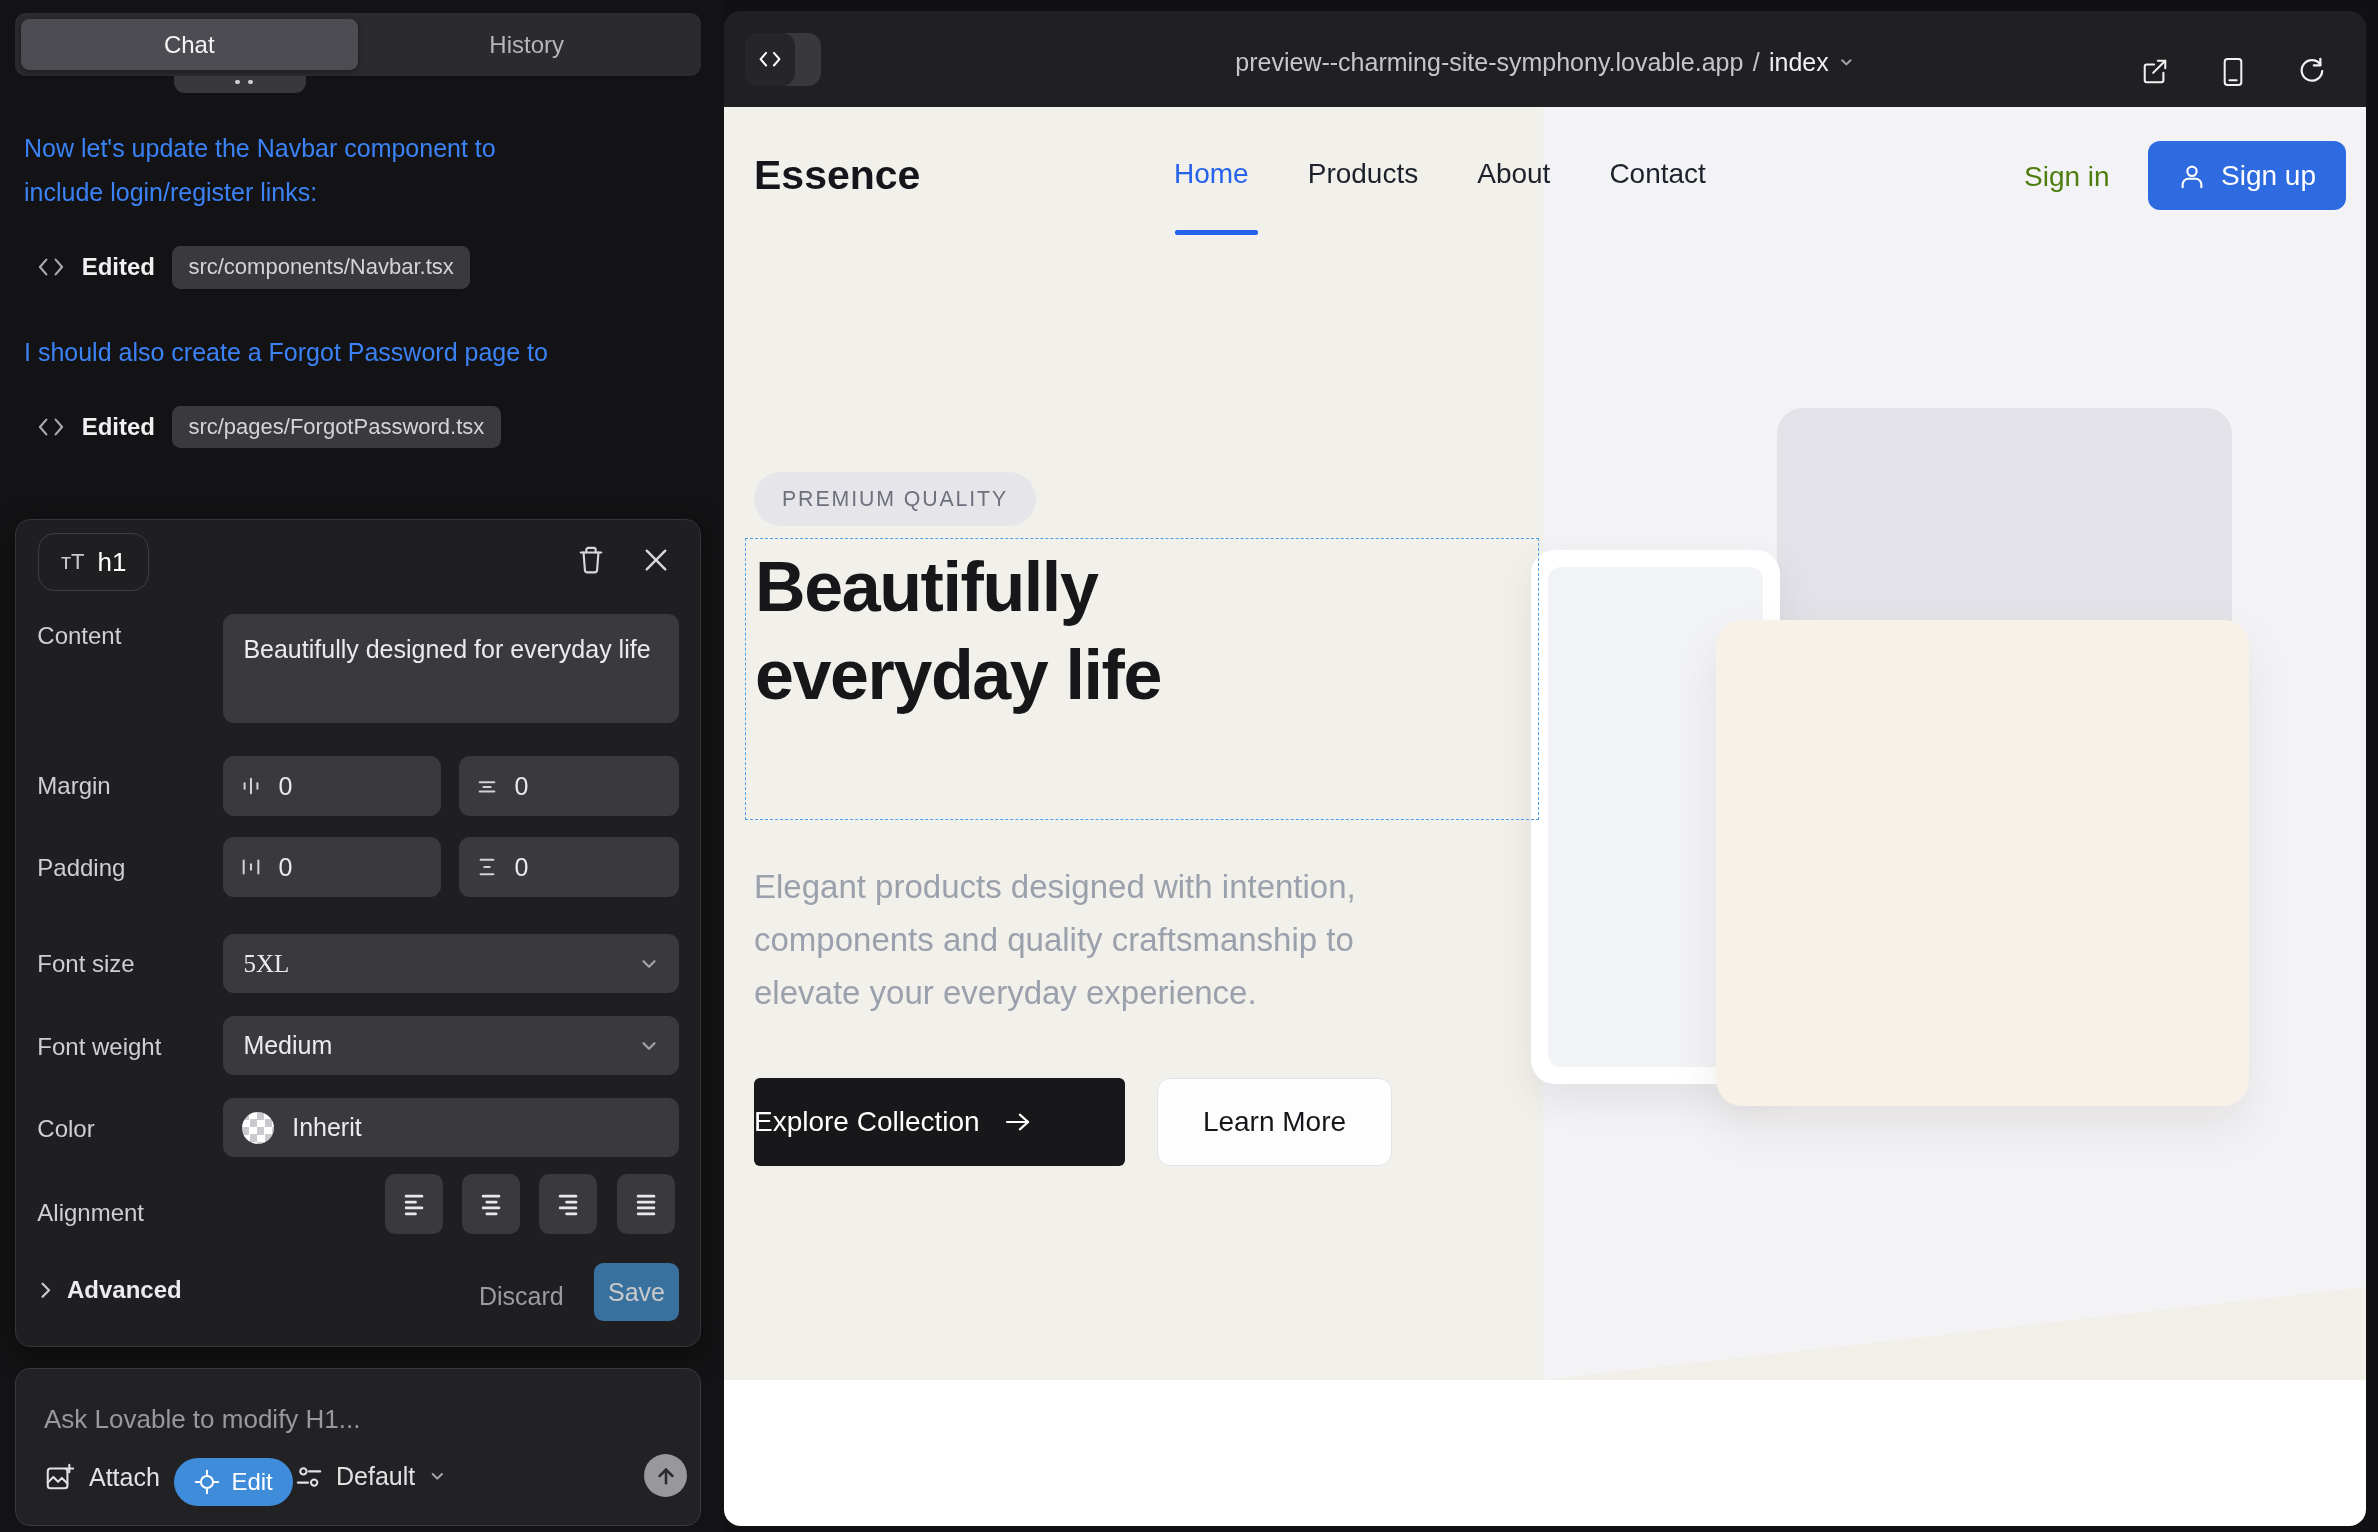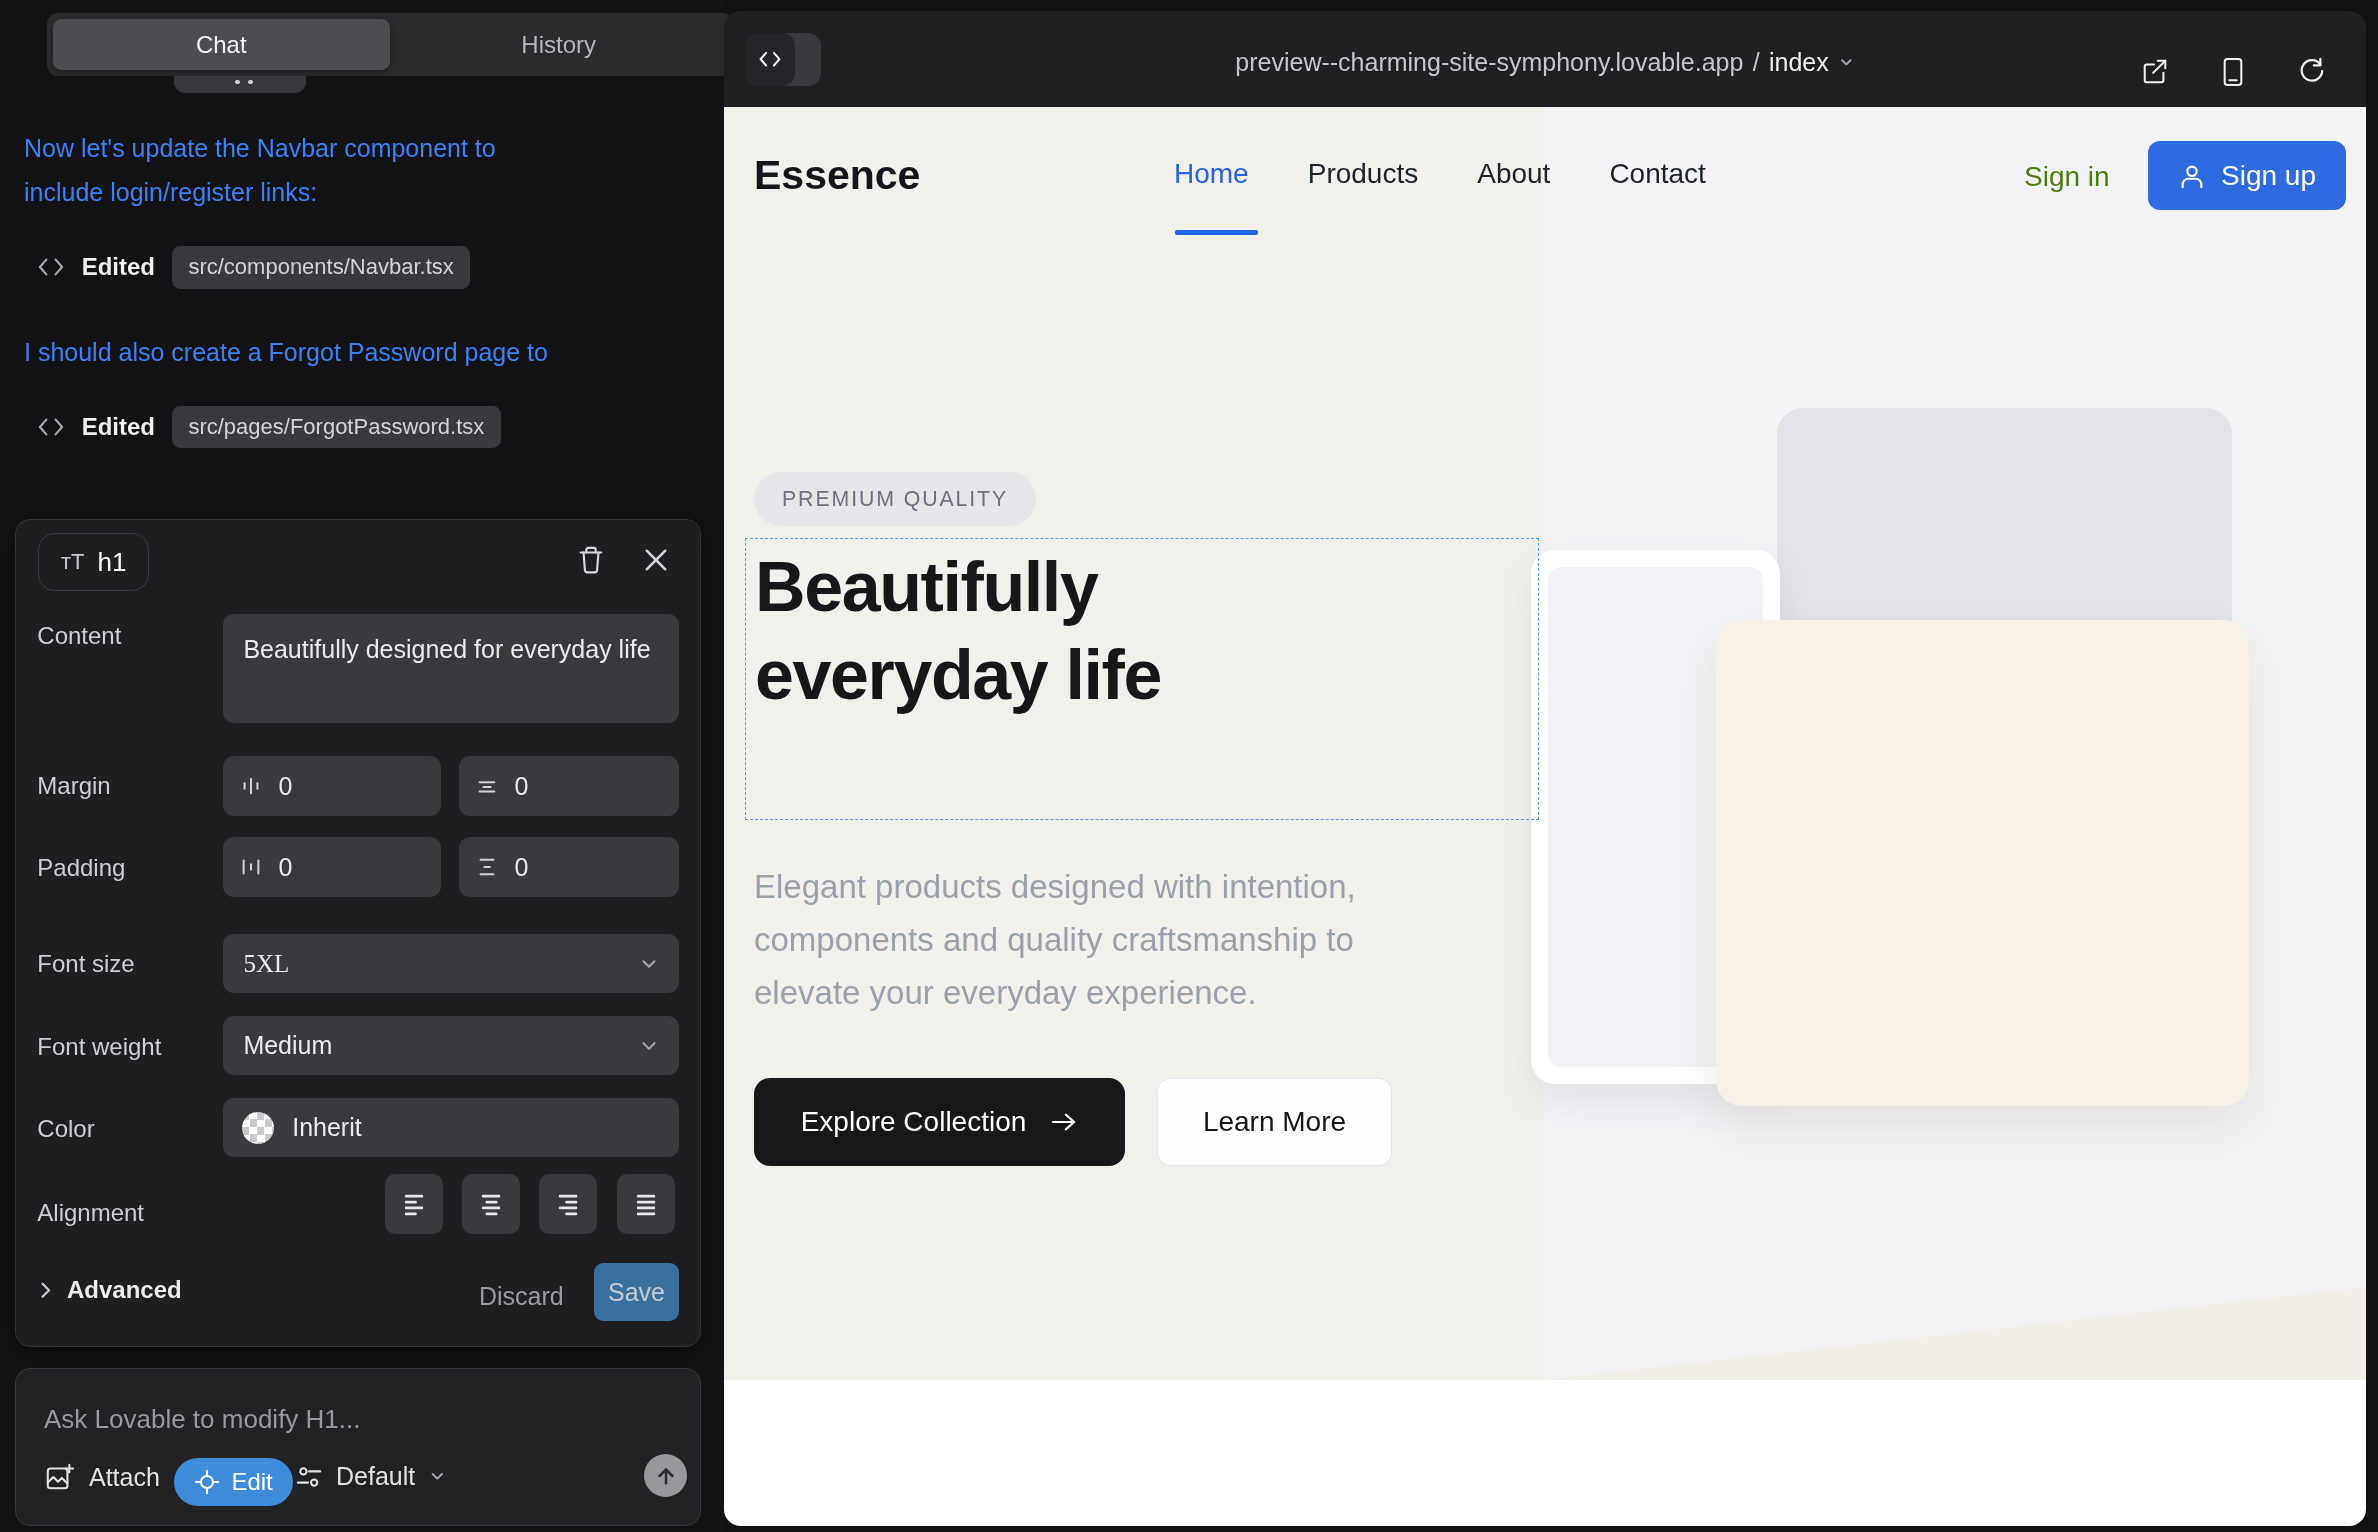--- a/index.html
+++ b/index.html
@@ -4,21 +4,21 @@
 <style>
   * { margin:0; padding:0; box-sizing:border-box; }
   html,body { background:#101012; }
   body { font-family:"Liberation Sans","DejaVu Sans",sans-serif; }
   .app { position:relative; width:2378px; height:1532px; background:#111113; overflow:hidden; }
 
   
   .sidebar { position:absolute; left:0; top:0; width:724px; height:1532px; background:#131315; }
 
   .tabs { position:absolute; left:15px; top:13px; width:686px; height:63px;
-          background:#2b2b2e; border-radius:11px; display:flex; padding:5.6px;margin-left:32px; }
+          background:#2b2b2e; border-radius:11px; display:flex; padding:5.6px; }
   .tab { flex:1; display:flex; align-items:center; justify-content:center;
          font-size:24px; color:#b5b5ba; border-radius:8.3px; cursor:pointer; }
   .tab.active { background:#4c4c52; color:#f5f5f6; box-shadow:0 1.9px 5.6px rgba(0,0,0,.35); }
 
   .peek-pill { position:absolute; left:174px; top:76px; width:132px; height:16.7px;
                background:#39393d; border-radius:0 0 11px 11px; }
   .peek-pill .dot { position:absolute; top:3.7px; width:4.6px; height:4.6px; border-radius:50%; background:#cfcfd4; }
 
   .chat { position:absolute; left:24px; top:126px; width:675px; color:#e4e4e6; }
   .msg { font-size:25px; line-height:44px; color:#3b82f6; }
@@ -112,22 +112,22 @@
   .hero { position:absolute; left:0; top:0; width:100%; height:100%; }
   .badge { position:absolute; left:30px; top:365px; height:54px; padding:0 28px; background:#e6e5ea;
            border-radius:28px; display:flex; align-items:center; font-size:21.3px; letter-spacing:1.9px;
            font-weight:500; color:#6d717c; }
   .selection { position:absolute; left:21.3px; top:431px; width:794px; height:282px;
                border:1.9px dashed #4da0e8; }
   .hero-h1 { position:absolute; left:31px; top:436px; font-size:70px; line-height:88px; font-weight:600;
              letter-spacing:-1.4px; color:#17171a; cursor:pointer; }
   .hero-p { position:absolute; left:30px; top:753px; font-size:33px; line-height:53px; color:#9aa1ac; }
   .cta-dark { position:absolute; left:30px; top:971px; width:371px; height:88px; background:#18181b;
-              border-radius:16px; color:#ffffff; font-size:28px; display:flex; align-items:center;
-              justify-content:center; gap:24px; cursor:pointer; }
+              border-radius:6px; color:#ffffff; font-size:28px; display:flex; align-items:center;
+              justify-content:flex-start; gap:24px; cursor:pointer; }
   .cta-light { position:absolute; left:433px; top:971px; width:235px; height:88px; background:#fdfdfd;
                border:1.9px solid #e4e4e8; border-radius:13px; color:#14161a; font-size:28px;
                display:flex; align-items:center; justify-content:center; cursor:pointer; }
 
   svg { display:block; }
 </style>
 </head>
 <body>
 
 <div class="app">

